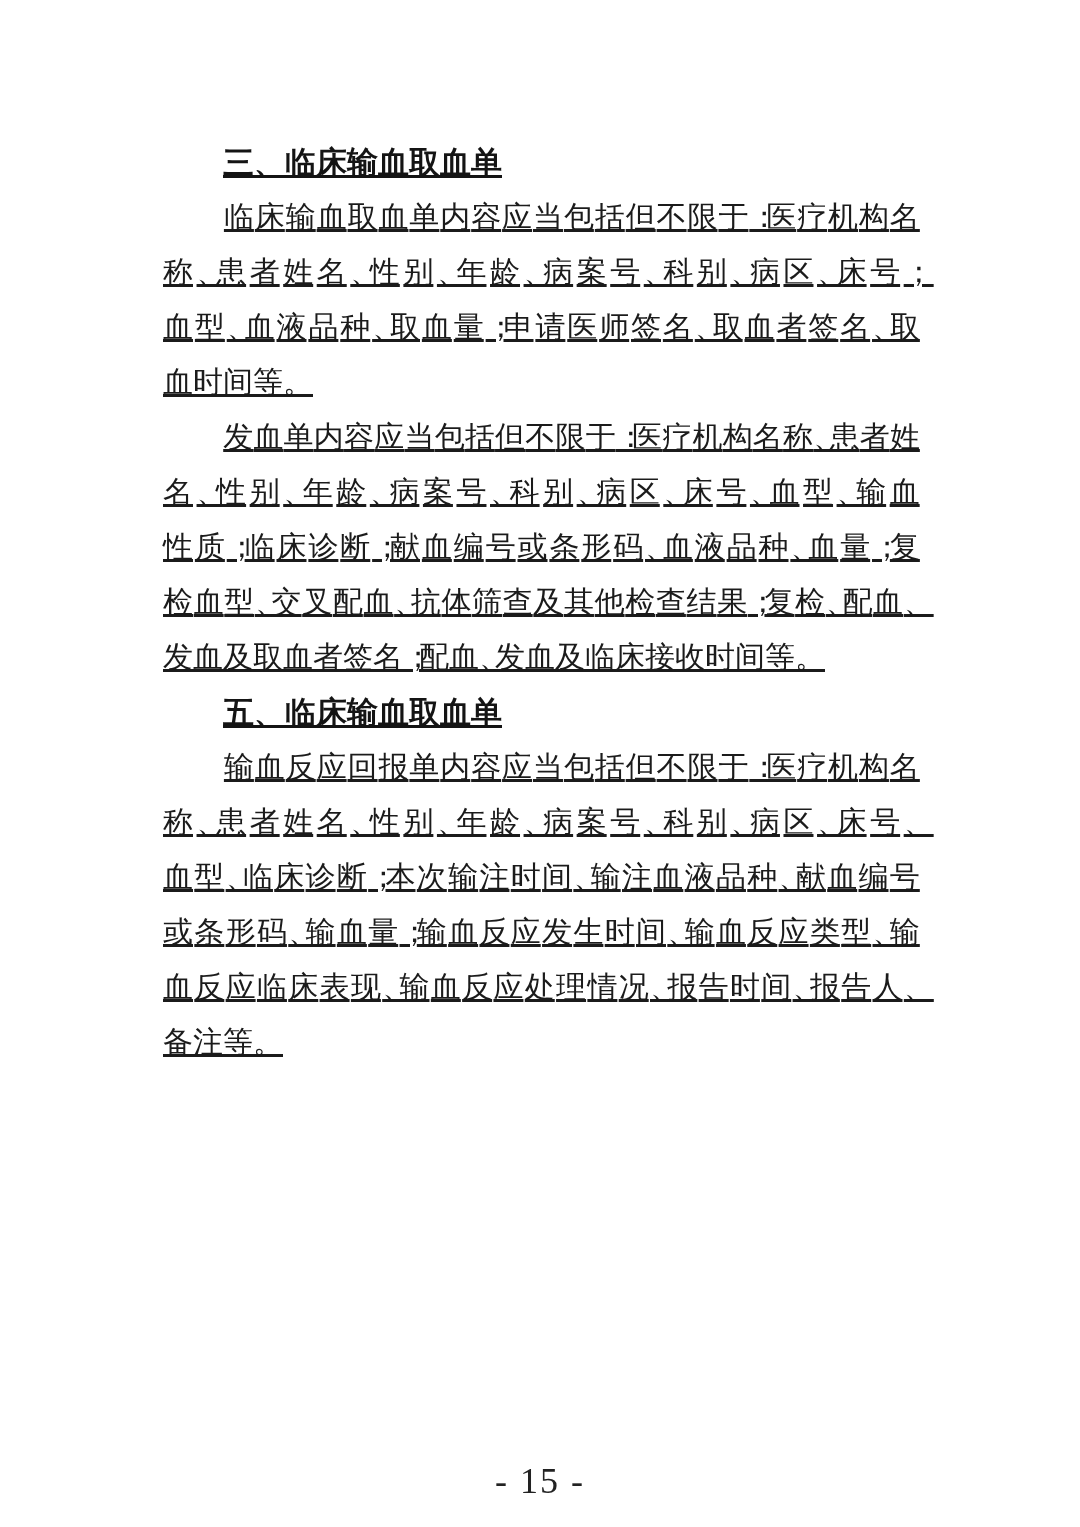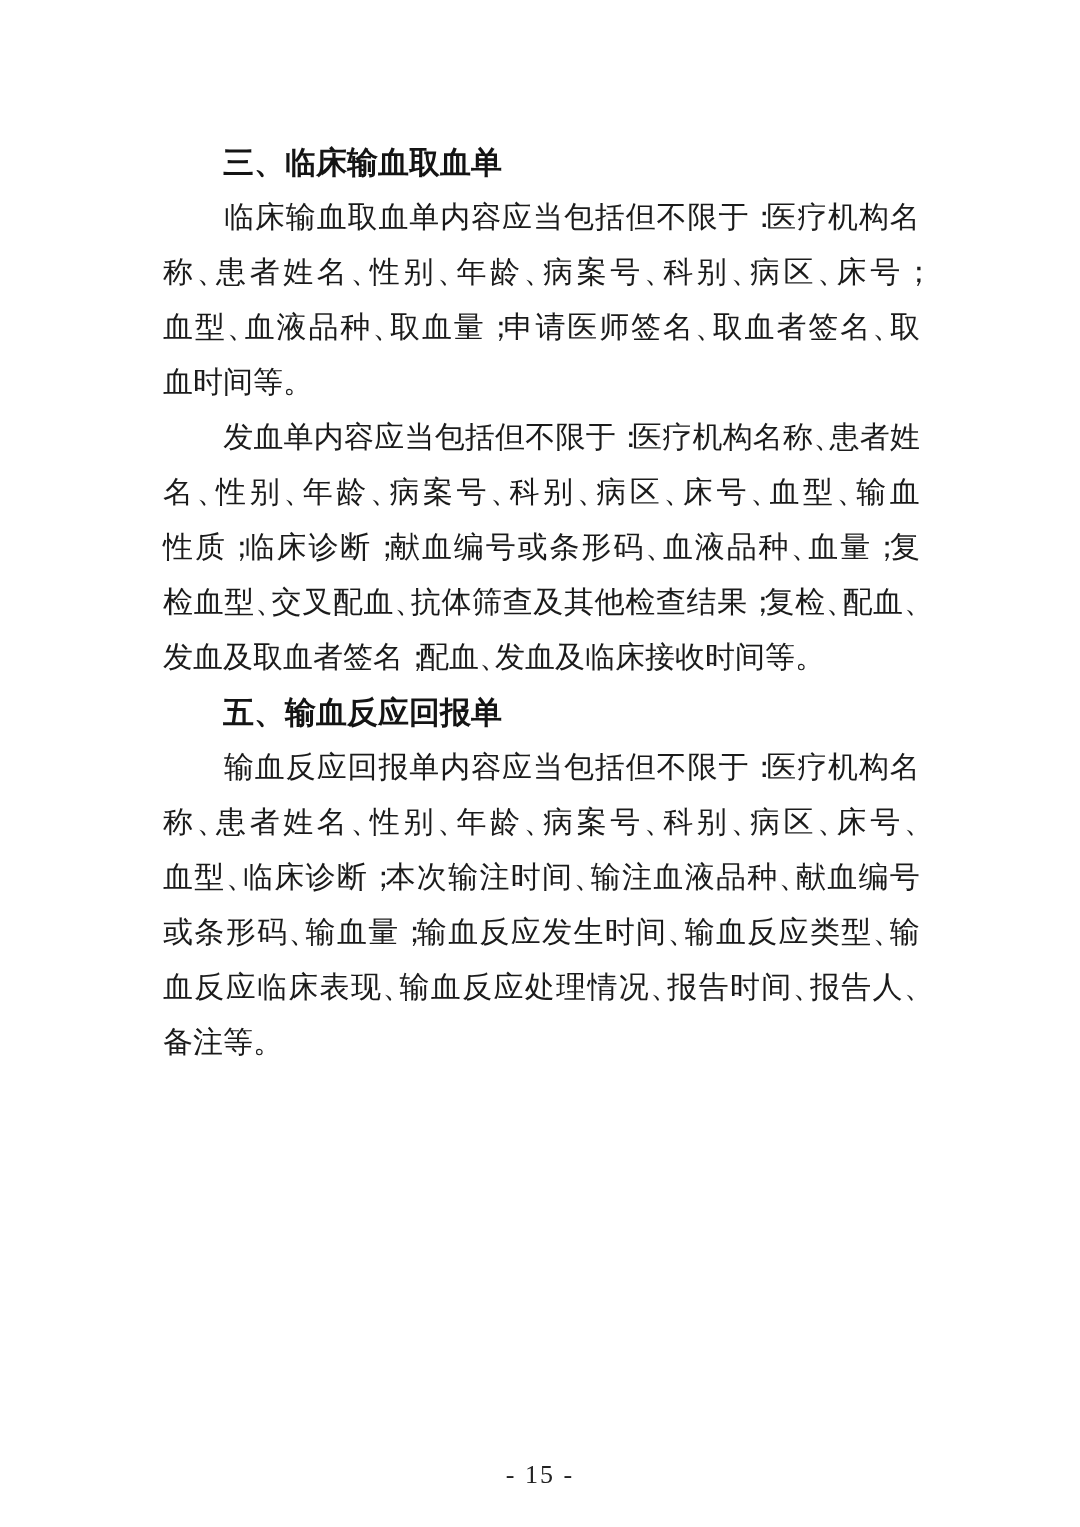--- a/index.html
+++ b/index.html
@@ -19,20 +19,21 @@
     left: 163px;
     top: 135px;
     width: 757px;
   }
   .line {
     height: 55px;
     display: flex;
     align-items: center;
     color: #1b1b1b;
     white-space: nowrap;
+    text-decoration: underline;
   }
   .line.heading {
     font-family: "Liberation Sans", sans-serif;
     font-weight: 700;
     font-size: 31px;
     color: #141414;
     justify-content: flex-start;
   }
   .line.body {
     font-family: "Liberation Serif", serif;
@@ -56,21 +57,21 @@
     width: 16px;
     flex: 0 0 16px;
   }
   .page-number {
     position: absolute;
     left: 0;
     top: 1460px;
     width: 100%;
     text-align: center;
     font-family: "Liberation Serif", serif;
-    font-size: 26px;
+    font-size: 36px;
     letter-spacing: 2px;
     color: #222222;
   }
 </style>
 </head>
 <body>
 
 <div class="doc">
   <div class="content" id="content">
       <div class="line heading">
@@ -298,21 +299,21 @@
         <span class="ch">床</span>
         <span class="ch">接</span>
         <span class="ch">收</span>
         <span class="ch">时</span>
         <span class="ch">间</span>
         <span class="ch">等</span>
         <span class="ch punct">。</span>
       </div>
       <div class="line heading">
         <span class="indent"></span>
-        <span>五、输血反应回报单</span>
+        <span>五、临床输血取血单</span>
       </div>
       <div class="line body full first">
         <span class="indent"></span>
         <span class="ch">输</span>
         <span class="ch">血</span>
         <span class="ch">反</span>
         <span class="ch">应</span>
         <span class="ch">回</span>
         <span class="ch">报</span>
         <span class="ch">单</span>

